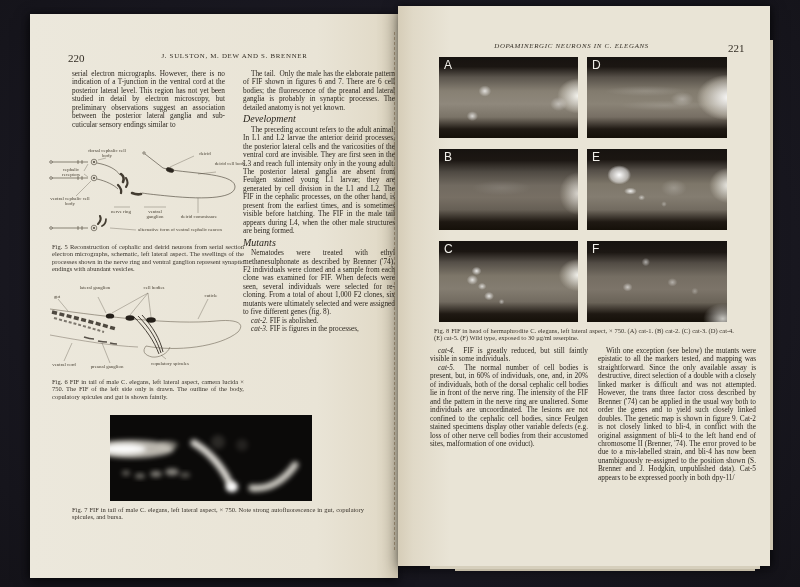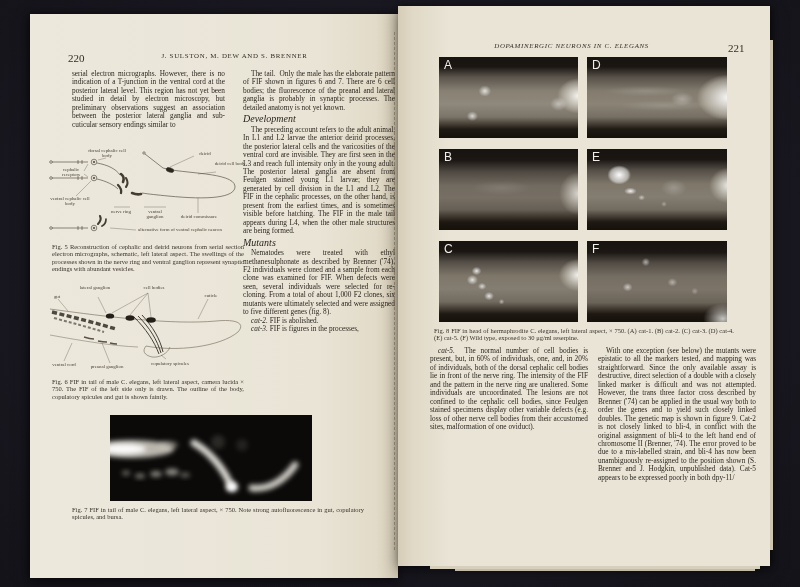--- a/index.html
+++ b/index.html
@@ -251,20 +251,21 @@
   <div class="fig8panel p-C" style="left:41px;top:235px;width:139px;height:81px;">
     <span class="plabel">C</span>
   </div>
   <div class="fig8panel p-F" style="left:189px;top:235px;width:140px;height:81px;">
     <span class="plabel">F</span>
   </div>
 
   <div class="figcap" style="left:36px;top:321px;width:300px;">Fig. 8  FIF in head of hermaphrodite C. elegans, left lateral aspect, × 750. (A) cat-1. (B) cat-2. (C) cat-3. (D) cat-4. (E) cat-5. (F) Wild type, exposed to 30 μg/ml reserpine.</div>
 
   <div class="col" style="left:32px;top:341px;width:158px;">
+    <p class="cat"><span class="term">cat-4.</span>&nbsp;&nbsp;<span>FIF is greatly reduced, but still faintly visible in some individuals.</span></p>
     <p class="cat"><span class="term">cat-5.</span>&nbsp;&nbsp;<span>The normal number of cell bodies is present, but, in 60% of individuals, one, and, in 20% of individuals, both of the dorsal cephalic cell bodies lie in front of the nerve ring. The intensity of the FIF and the pattern in the nerve ring are unaltered. Some individuals are uncoordinated. The lesions are not confined to the cephalic cell bodies, since Feulgen stained specimens display other variable defects (e.g. loss of other nerve cell bodies from their accustomed sites, malformation of one oviduct).</span></p>
   </div>
 
   <div class="col" style="left:200px;top:341px;width:158px;">
     <p>With one exception (see below) the mutants were epistatic to all the markers tested, and mapping was straightforward. Since the only available assay is destructive, direct selection of a double with a closely linked marker is difficult and was not attempted. However, the trans three factor cross described by Brenner ('74) can be applied in the usual way both to order the genes and to yield such closely linked doubles. The genetic map is shown in figure 9. Cat-2 is not closely linked to bli-4, in conflict with the original assignment of bli-4 to the left hand end of chromosome II (Brenner, '74). The error proved to be due to a mis-labelled strain, and bli-4 has now been unambiguously re-assigned to the position shown (S. Brenner and J. Hodgkin, unpublished data). Cat-5 appears to be expressed poorly in both dpy-11/</p>
   </div>
 </div>
 
 <div class="stitch"></div>
 <div class="edge1"></div>

